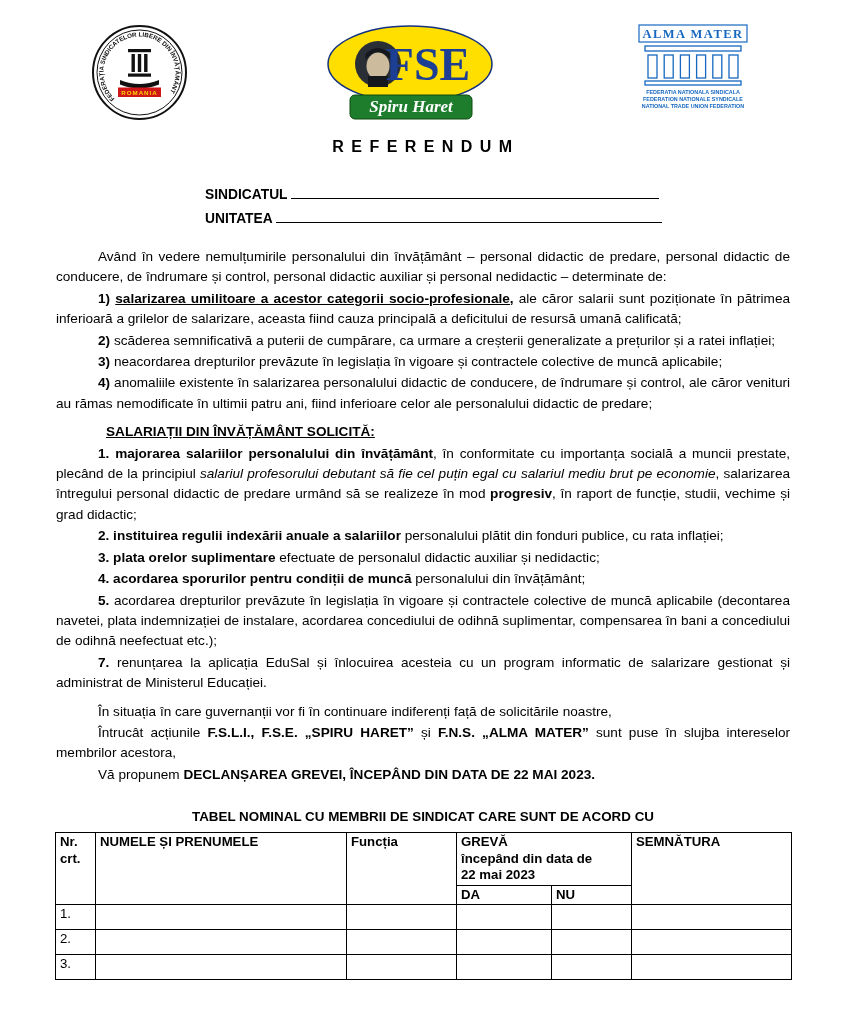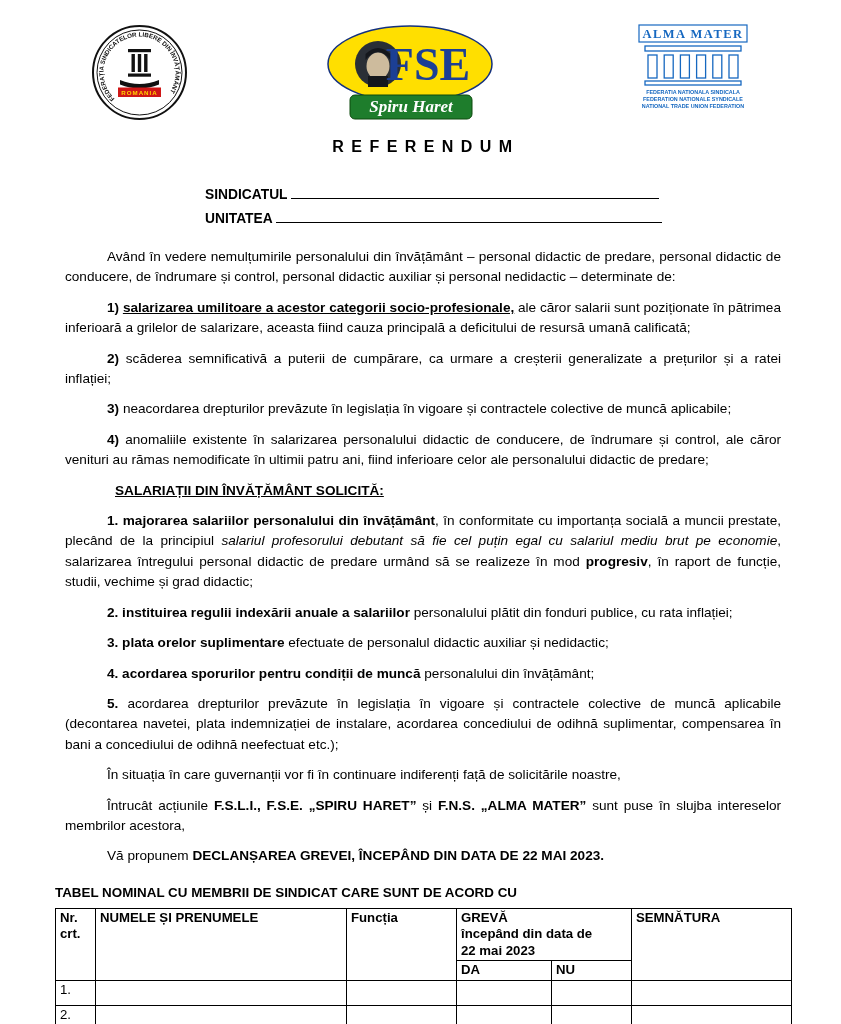--- a/index.html
+++ b/index.html
@@ -7,25 +7,25 @@
     position:relative;width:841px;height:1024px;overflow:hidden;background:#fff;color:#000;
     font-family:"Liberation Sans",sans-serif;font-size:13.6px;
     padding:24px 50px 0 55px;box-sizing:border-box;
   }
   .logos{display:flex;justify-content:space-between;align-items:flex-start;height:102px;padding:0 36px;}
   .title{margin:12px 0 0;text-align:center;font-size:16px;font-weight:bold;letter-spacing:1.5px;}
   .form-lines{margin:27px 0 0 150px;font-weight:bold;line-height:24px;font-size:13.8px;}
   .blank{display:inline-block;border-bottom:1.4px solid #000;height:13px;}
   .w370{width:368px;} .w388{width:386px;}
   .body{margin-top:16px;}
-  .para{text-align:justify;text-indent:42px;line-height:20.4px;margin:10px;}
+  .para{text-align:justify;text-indent:42px;line-height:20.4px;margin:1px;}
   .heading-line{margin-top:8px;text-indent:50px;}
   .closing-gap{margin-top:8px;}
   .b{font-weight:bold;} .i{font-style:italic;} .u{text-decoration:underline;}
-  .caption{margin-top:16px;font-weight:bold;line-height:19px;font-size:13.4px;}
+  .caption{margin-top:22px;text-align:center;font-weight:bold;line-height:19px;font-size:13.4px;}
   table.grid{border-collapse:collapse;width:100%;margin-top:6px;font-size:13.2px;table-layout:fixed;}
   .grid th,.grid td{border:1.4px solid #000;padding:1px 4px;vertical-align:top;overflow:hidden;}
   .grid th{font-weight:bold;text-align:left;line-height:16.5px;}
   .grid th.th-left{text-align:left;}
   .grid tbody td{height:22px;}
   .td-nr{text-align:left;}
   svg text{font-family:"Liberation Sans",sans-serif;}
   .serif{font-family:"Liberation Serif",serif;}
 </style>
 </head>
@@ -114,20 +114,21 @@
     <p class="para"><span class="b">3) </span><span>neacordarea drepturilor prevăzute în legislația în vigoare și contractele colective de muncă aplicabile;</span></p>
     <p class="para"><span class="b">4) </span><span>anomaliile existente în salarizarea personalului didactic de conducere, de îndrumare și control, ale căror venituri au rămas nemodificate în ultimii patru ani, fiind inferioare celor ale personalului didactic de predare;</span></p>
 
     <p class="para heading-line"><span class="b u">SALARIAȚII DIN ÎNVĂȚĂMÂNT SOLICITĂ:</span></p>
 
     <p class="para"><span class="b">1. majorarea salariilor personalului din învățământ</span><span>, în conformitate cu importanța socială a muncii prestate, plecând de la principiul </span><span class="i">salariul profesorului debutant să fie cel puțin egal cu salariul mediu brut pe economie</span><span>, salarizarea întregului personal didactic de predare urmând să se realizeze în mod </span><span class="b">progresiv</span><span>, în raport de funcție, studii, vechime și grad didactic;</span></p>
     <p class="para"><span class="b">2. instituirea regulii indexării anuale a salariilor</span><span> personalului plătit din fonduri publice, cu rata inflației;</span></p>
     <p class="para"><span class="b">3. plata orelor suplimentare</span><span> efectuate de personalul didactic auxiliar și nedidactic;</span></p>
     <p class="para"><span class="b">4. acordarea sporurilor pentru condiții de muncă</span><span> personalului din învățământ;</span></p>
     <p class="para"><span class="b">5.</span><span> acordarea drepturilor prevăzute în legislația în vigoare și contractele colective de muncă aplicabile (decontarea navetei, plata indemnizației de instalare, acordarea concediului de odihnă suplimentar, compensarea în bani a concediului de odihnă neefectuat etc.);</span></p>
+    <p class="para"><span class="b">7.</span><span> renunțarea la aplicația EduSal și înlocuirea acesteia cu un program informatic de salarizare gestionat și administrat de Ministerul Educației.</span></p>
 
     <p class="para closing-gap"><span>În situația în care guvernanții vor fi în continuare indiferenți față de solicitările noastre,</span></p>
     <p class="para"><span>Întrucât acțiunile </span><span class="b">F.S.L.I., F.S.E. „SPIRU HARET”</span><span> și </span><span class="b">F.N.S. „ALMA MATER”</span><span> sunt puse în slujba intereselor membrilor acestora,</span></p>
     <p class="para"><span>Vă propunem </span><span class="b">DECLANȘAREA GREVEI, ÎNCEPÂND DIN DATA DE 22 MAI 2023.</span></p>
   </div>
 
   <div class="caption">
     <div>TABEL NOMINAL CU MEMBRII DE SINDICAT CARE SUNT DE ACORD CU</div>
   </div>
 

